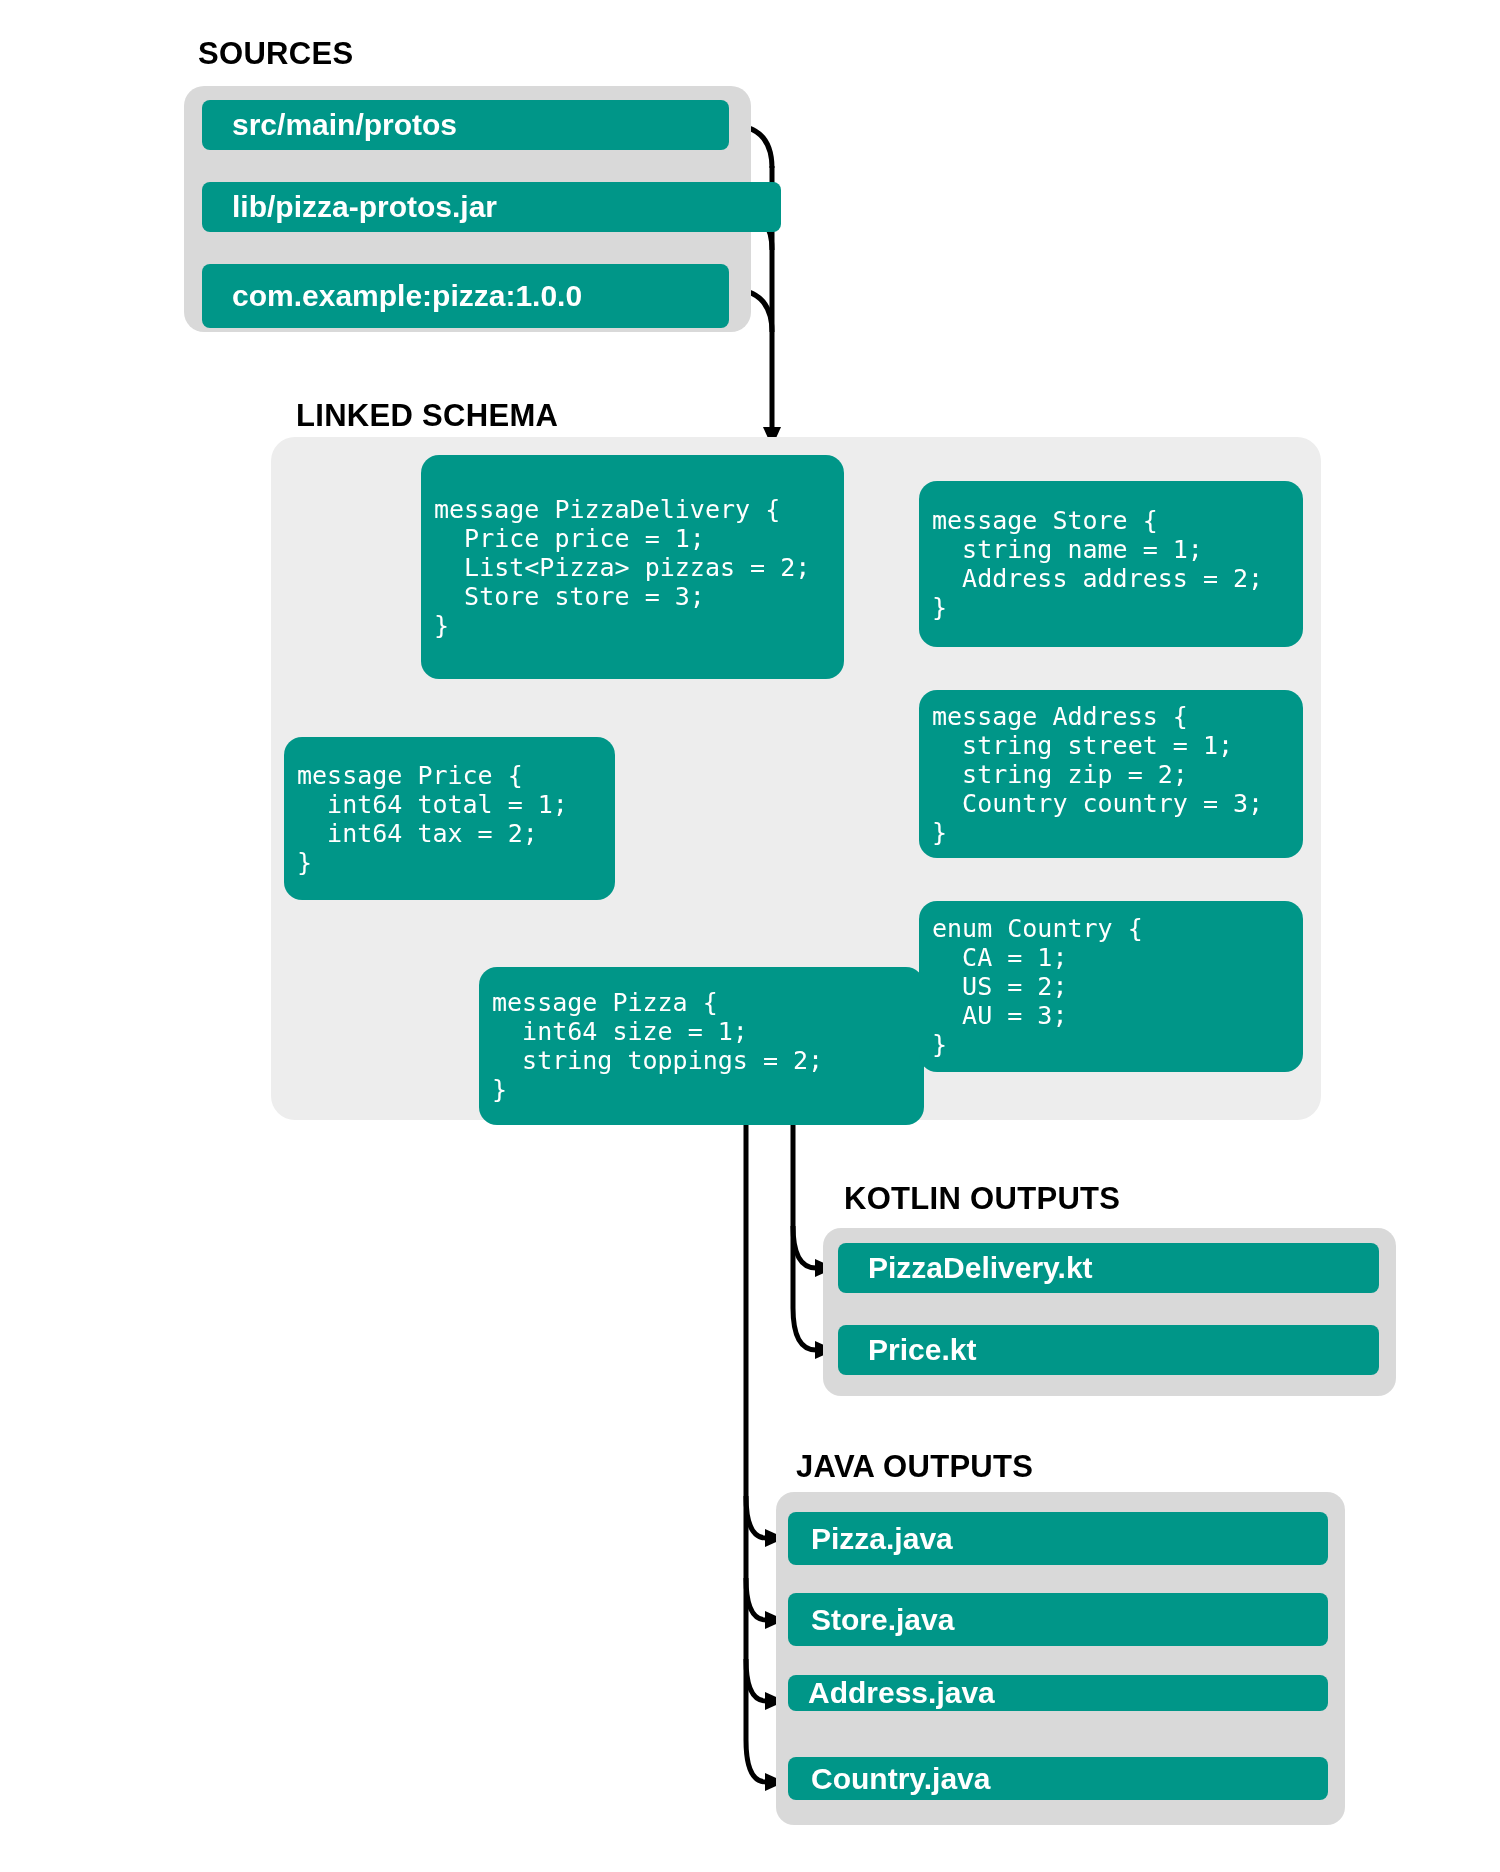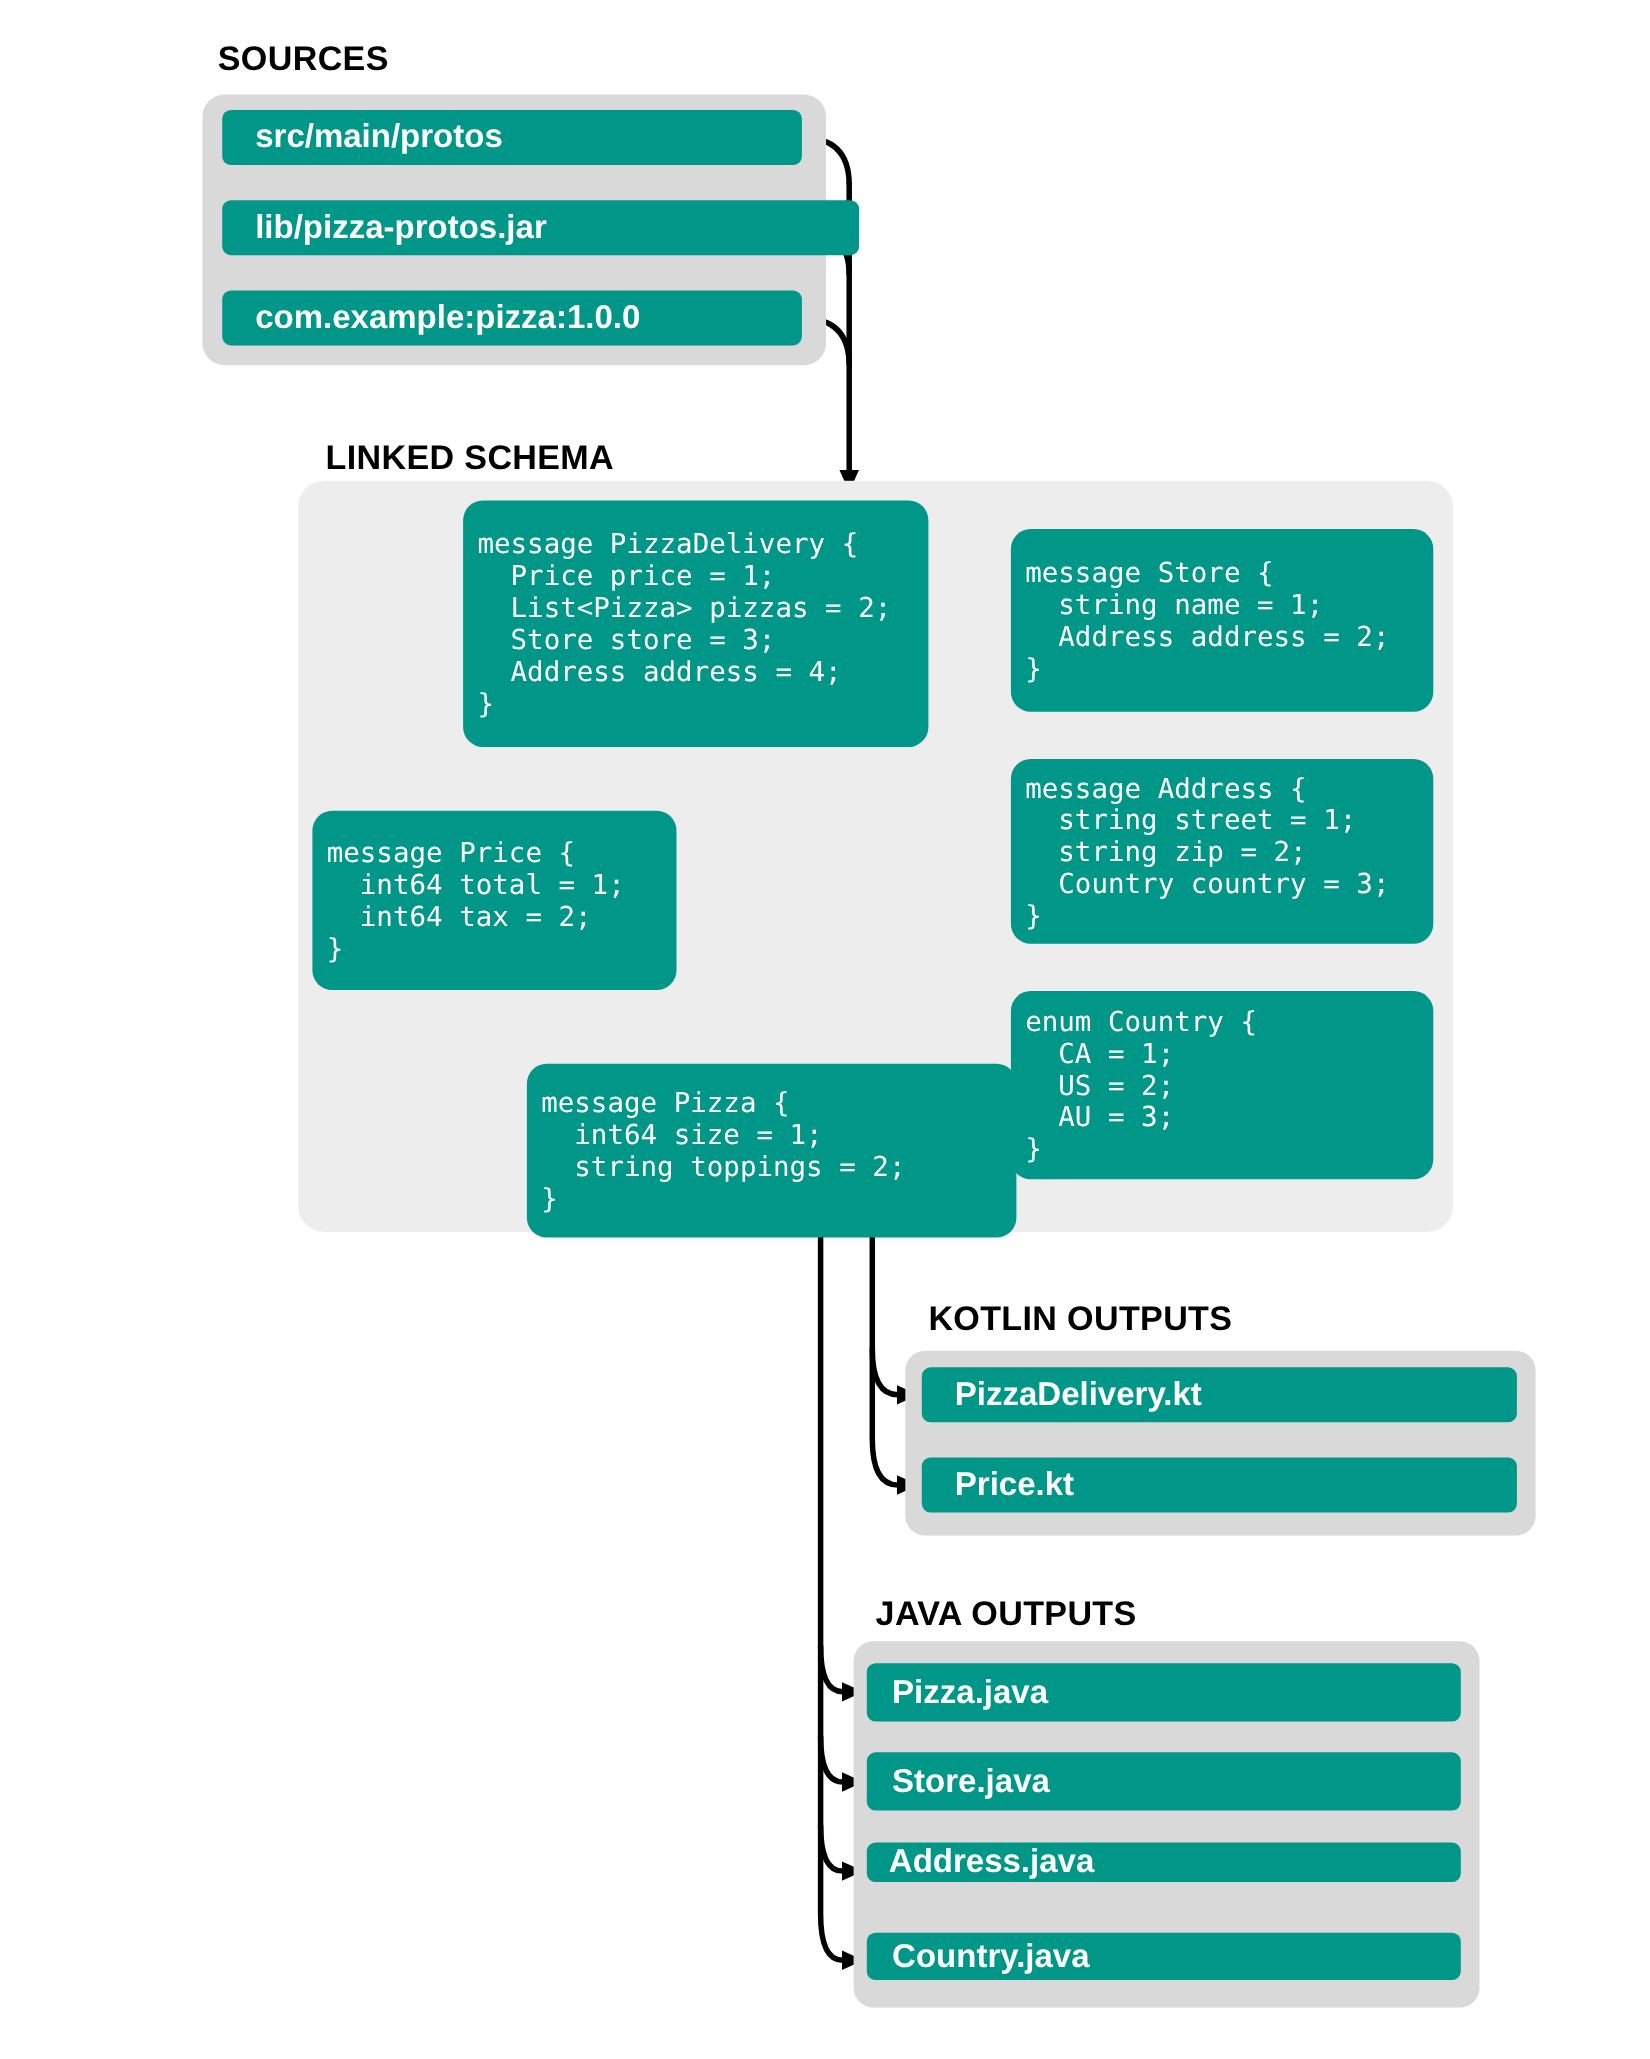--- a/index.html
+++ b/index.html
@@ -76,33 +76,32 @@
   </svg>
 
   <h2 class="sec-title" style="left:157px;top:36px;">SOURCES</h2>
   <div class="panel" style="left:143px;top:86px;width:567px;height:246px;"></div>
   <div class="label-box" style="left:161px;top:100px;width:527px;height:50px;">
     <span>src/main/protos</span>
   </div>
   <div class="label-box" style="left:161px;top:182px;width:579px;height:50px;">
     <span>lib/pizza-protos.jar</span>
   </div>
-  <div class="label-box" style="left:161px;top:264px;width:527px;height:50px;">
+  <div class="label-box" style="left:161px;top:264px;width:527px;height:64px;">
     <span>com.example:pizza:1.0.0</span>
   </div>
 
   <h2 class="sec-title" style="left:255px;top:398px;">LINKED SCHEMA</h2>
   <div class="schema-panel" style="left:230px;top:437px;width:1050px;height:683px;"></div>
 
   <div class="code-box" style="left:380px;top:455px;width:423px;height:224px;">
     <div class="code-line">message PizzaDelivery {</div>
     <div class="code-line">  Price price = 1;</div>
     <div class="code-line">  List&lt;Pizza&gt; pizzas = 2;</div>
     <div class="code-line">  Store store = 3;</div>
-    <div class="code-line">  Address address = 4;</div>
     <div class="code-line">}</div>
   </div>
 
   <div class="code-box" style="left:878px;top:481px;width:384px;height:166px;">
     <div class="code-line">message Store {</div>
     <div class="code-line">  string name = 1;</div>
     <div class="code-line">  Address address = 2;</div>
     <div class="code-line">}</div>
   </div>
 

